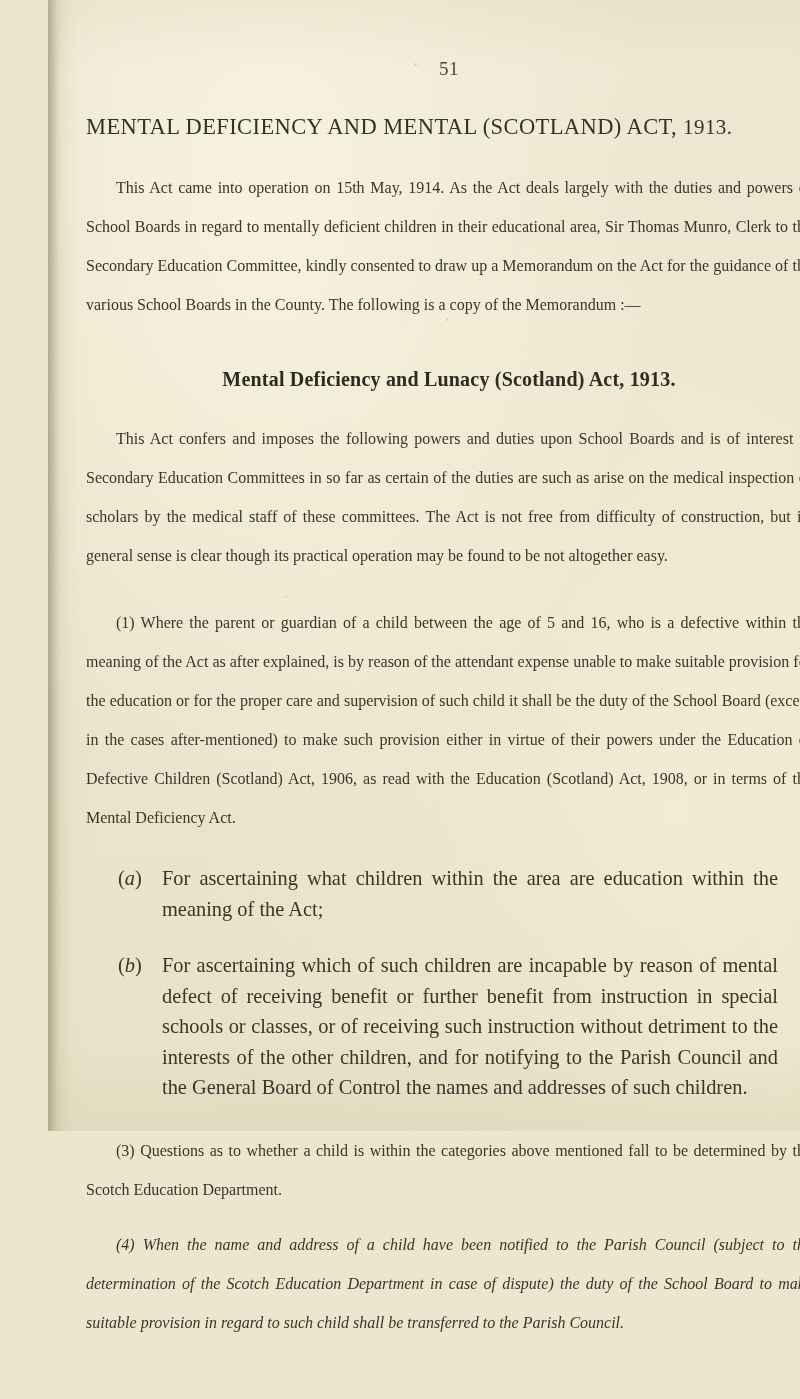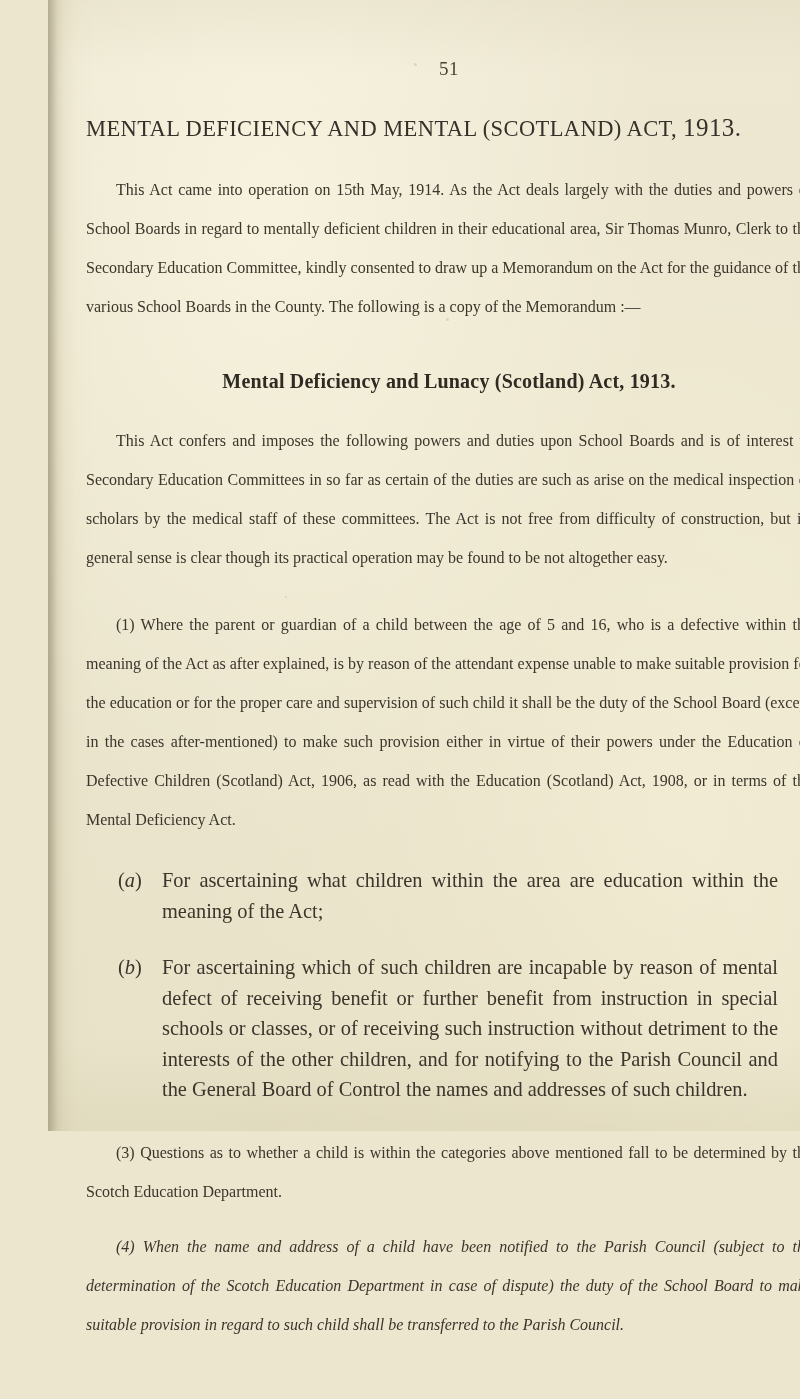--- a/index.html
+++ b/index.html
@@ -89,21 +89,21 @@
   h1.act-title {
     font-size: 22.5px;
     font-weight: normal;
     letter-spacing: 0.4px;
     margin: 0;
     padding-top: 34px;
     text-align: left;
     color: #35302a;
     white-space: nowrap;
   }
-  h1.act-title .yr { font-size: 25px; }
+  h1.act-title .yr { font-size: 21px; }
 
   h2.memo-title {
     font-size: 20px;
     font-weight: bold;
     text-align: center;
     margin: 0;
     padding-top: 44px;
     letter-spacing: 0.2px;
     color: #2f2a22;
   }

